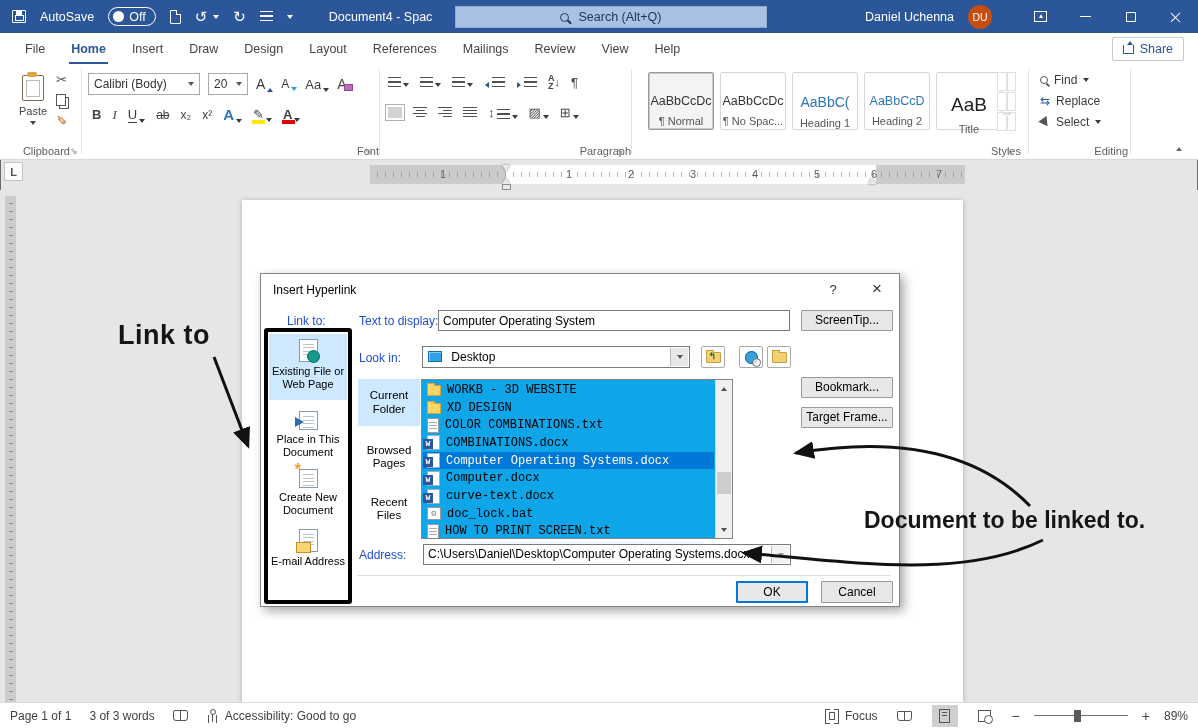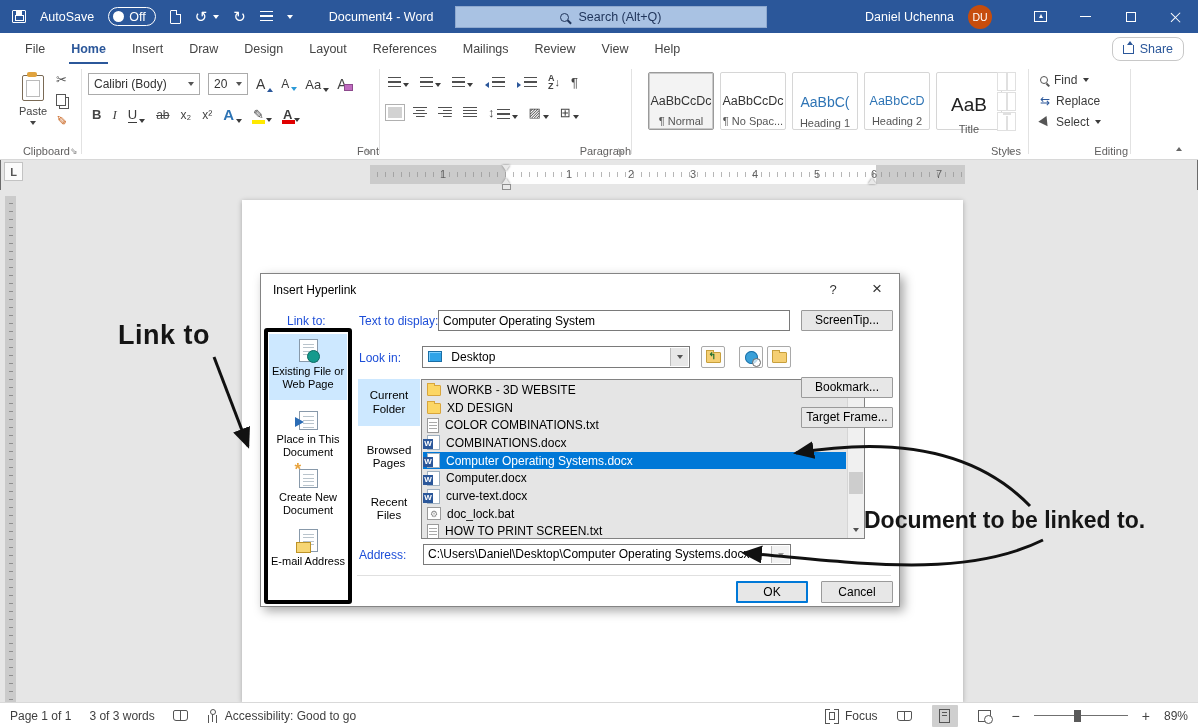--- a/index.html
+++ b/index.html
@@ -47,21 +47,21 @@
   .close-ic { position:relative; width:12px; height:12px; }
   .close-ic::before,.close-ic::after { content:""; position:absolute; left:5.5px; top:0; width:1.4px; height:13px; background:#fff; }
   .close-ic::before { transform:rotate(45deg); } .close-ic::after { transform:rotate(-45deg); }
 
   
   .tabrow { position:absolute; top:33px; left:0; right:0; height:31px; background:#fff;
             display:flex; align-items:stretch; padding-left:12px; font-size:12.5px; color:#444; }
   .tab { padding:16px 13px; display:flex; align-items:center; position:relative; white-space:nowrap; }
   .tab.active { color:#2b579a; font-weight:bold; }
   .tab.active::after { content:""; position:absolute; left:11px; right:11px; bottom:0; height:3px; background:#2b579a; }
-  .share-btn { position:absolute; right:14px; top:4px; height:24px; border:1px solid #c8c8c8; border-radius:8px;
+  .share-btn { position:absolute; right:14px; top:4px; height:24px; border:1px solid #c8c8c8; border-radius:2px;
                color:#2b579a; display:flex; align-items:center; gap:6px; padding:0 10px; font-size:12.5px; background:#fff; }
   .share-ic { width:11px; height:9px; border:1.2px solid #2b579a; border-top:none; position:relative; }
   .share-ic::after { content:""; position:absolute; left:3px; top:-4px; width:0; height:0;
         border-left:3px solid transparent; border-right:3px solid transparent; border-bottom:4px solid #2b579a; }
 
   
   .ribbon { position:absolute; top:64px; left:0; right:0; height:96px; background:#fff;
             border-bottom:1px solid #d8d8d8; font-size:11px; color:#444; }
   .grp-label { position:absolute; bottom:2px; text-align:right; color:#605f5f; font-size:11px; }
   .launcher { position:absolute; bottom:3px; font-size:9px; color:#888; }
@@ -173,22 +173,22 @@
        border-radius:50%; background:#159a8d; border:1px solid #0c6b62; }
   .b-arrow::after { content:""; position:absolute; left:-5px; bottom:2px; width:0; height:0;
        border-top:5px solid transparent; border-bottom:5px solid transparent; border-left:9px solid #2b6cb5; }
   .b-star::after { content:"*"; position:absolute; left:-5px; top:-6px; color:#e8a33d; font-size:17px; font-weight:bold; }
   .b-mail::after { content:""; position:absolute; left:-4px; bottom:-2px; width:13px; height:9px;
        background:#f7d674; border:1px solid #bd9327; }
   .views { position:absolute; left:97px; top:105px; width:62px; height:160px; }
   .view-item { position:absolute; left:0; right:0; text-align:center; font-size:11.5px; line-height:13.5px;
                display:flex; align-items:center; justify-content:center; }
   .view-item.sel { background:#cde8ff; }
-  .filelist { position:absolute; left:160px; top:105px; width:444px; height:160px; border:1px solid #828282;
-              background:#e5e5e5; overflow:hidden; }
+  .filelist { position:absolute; left:160px; top:105px; width:312px; height:160px; border:1px solid #828282;
+              background:#0ea5e9; overflow:hidden;font-family:Liberation Mono, monospace; }
   .frow { position:absolute; left:1px; right:18px; height:17.7px; display:flex; align-items:center; gap:6px;
           padding-left:4px; font-size:12px; white-space:nowrap; }
   .frow.sel { background:#0078d7; color:#fff; }
   .fi { flex:0 0 auto; }
   .fi-folder { width:14px; height:11px; background:#fcd664; border:1px solid #d8a53c; border-radius:1px; position:relative; margin-top:2px; }
   .fi-folder::before { content:""; position:absolute; top:-3px; left:-1px; width:6px; height:2px;
        background:#fcd664; border:1px solid #d8a53c; border-bottom:none; }
   .fi-word { width:13px; height:15px; background:#fff; border:1px solid #9fb0c0; position:relative; }
   .fi-word::before { content:"W"; position:absolute; left:-5px; top:3px; width:10px; height:10px; background:#2b579a;
        color:#fff; font-size:8px; font-weight:bold; line-height:10px; text-align:center; }
@@ -269,21 +269,21 @@
       <span class="pill">
         <span class="dot"></span>
         <span>Off</span>
       </span>
       <span class="newdoc-ic"></span>
       <span class="tb-glyph">↺</span>
       <span class="chv" style="margin-left:-8px"></span>
       <span class="tb-glyph">↻</span>
       <span class="hlines"></span>
       <span class="chv"></span>
-      <span class="tb-title">Document4 - Word</span>
+      <span class="tb-title">Document4 - Spac</span>
     </div>
     <div class="searchbox">
       <span class="mag"></span>
       <span>Search (Alt+Q)</span>
     </div>
     <div class="tb-right">
       <span class="tb-user">Daniel Uchenna</span>
       <span class="avatar">DU</span>
       <span class="winbtn">
           <span class="ribopt-ic"></span>

